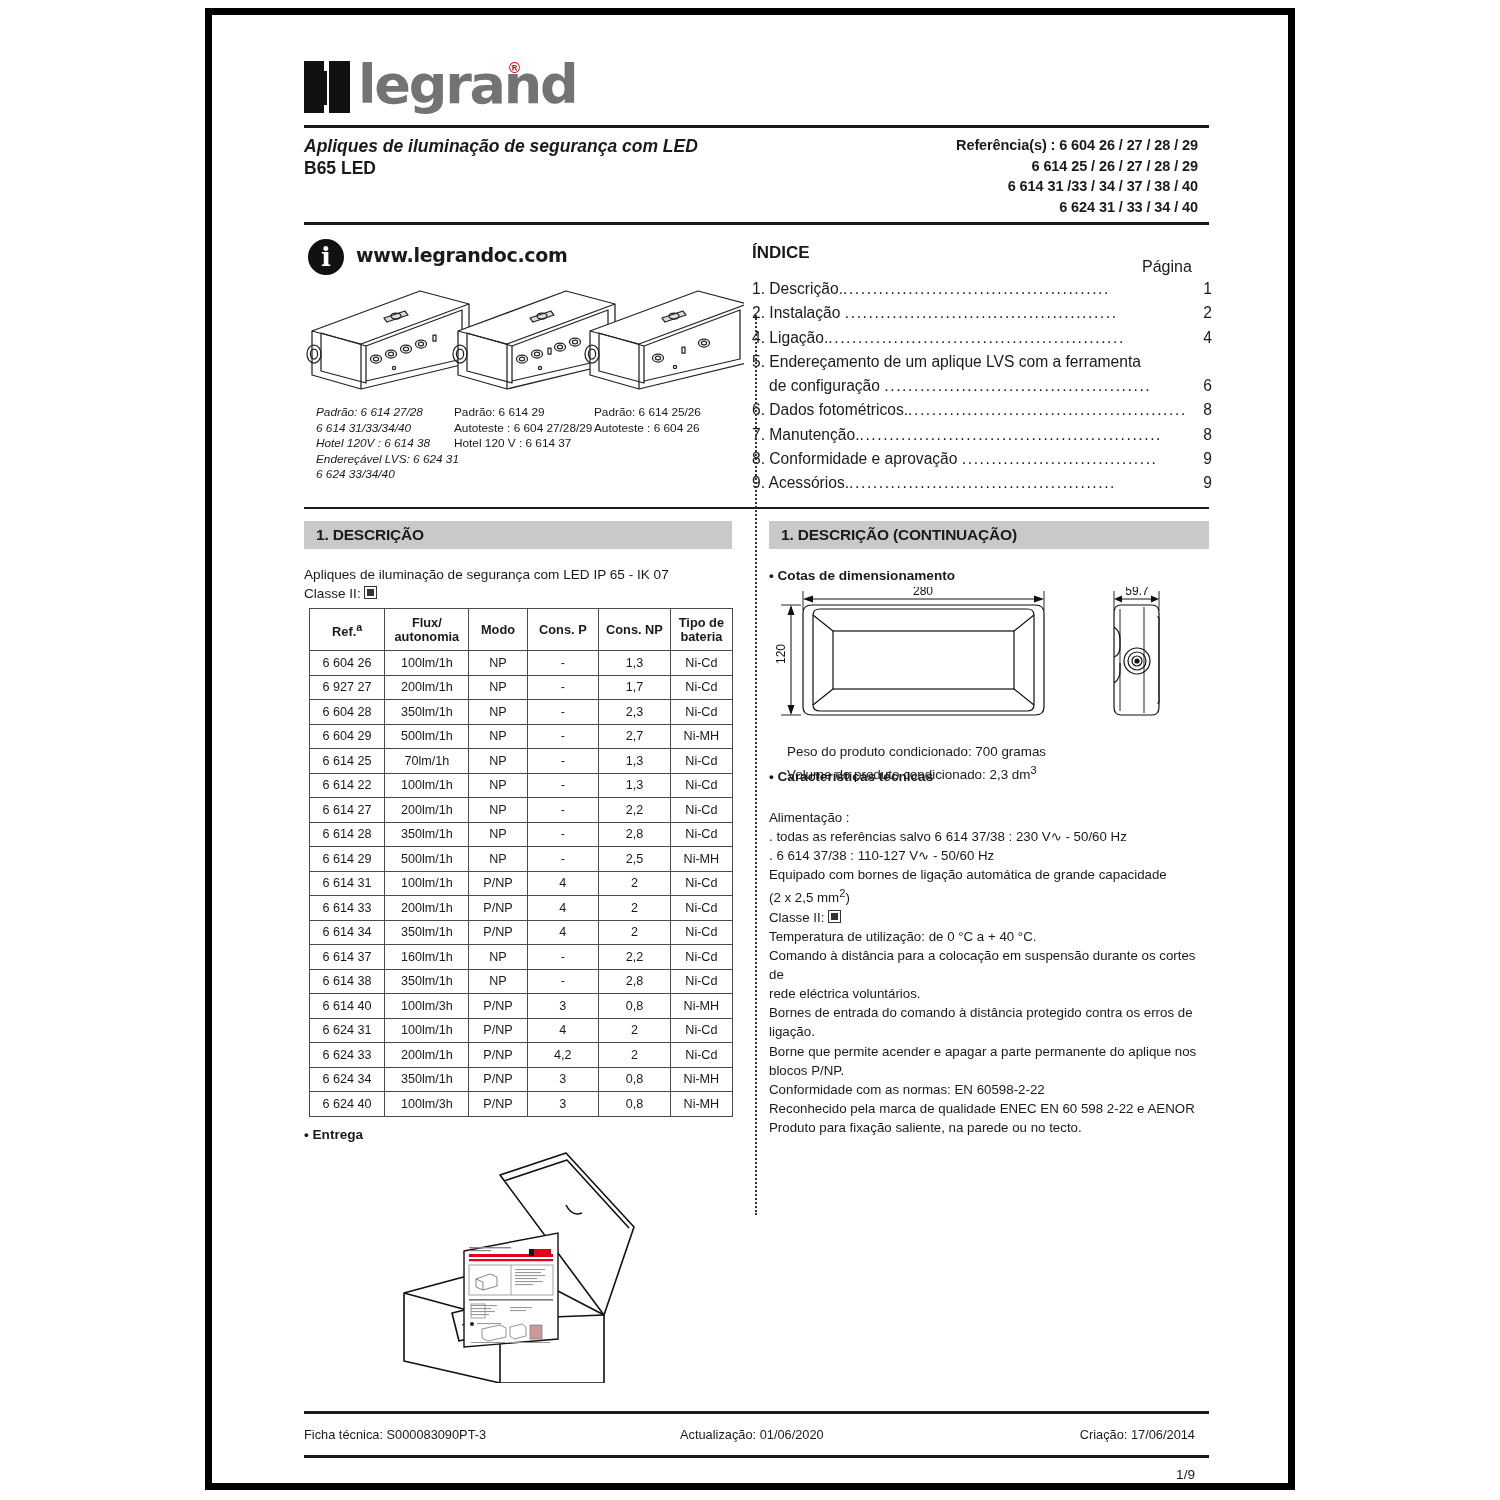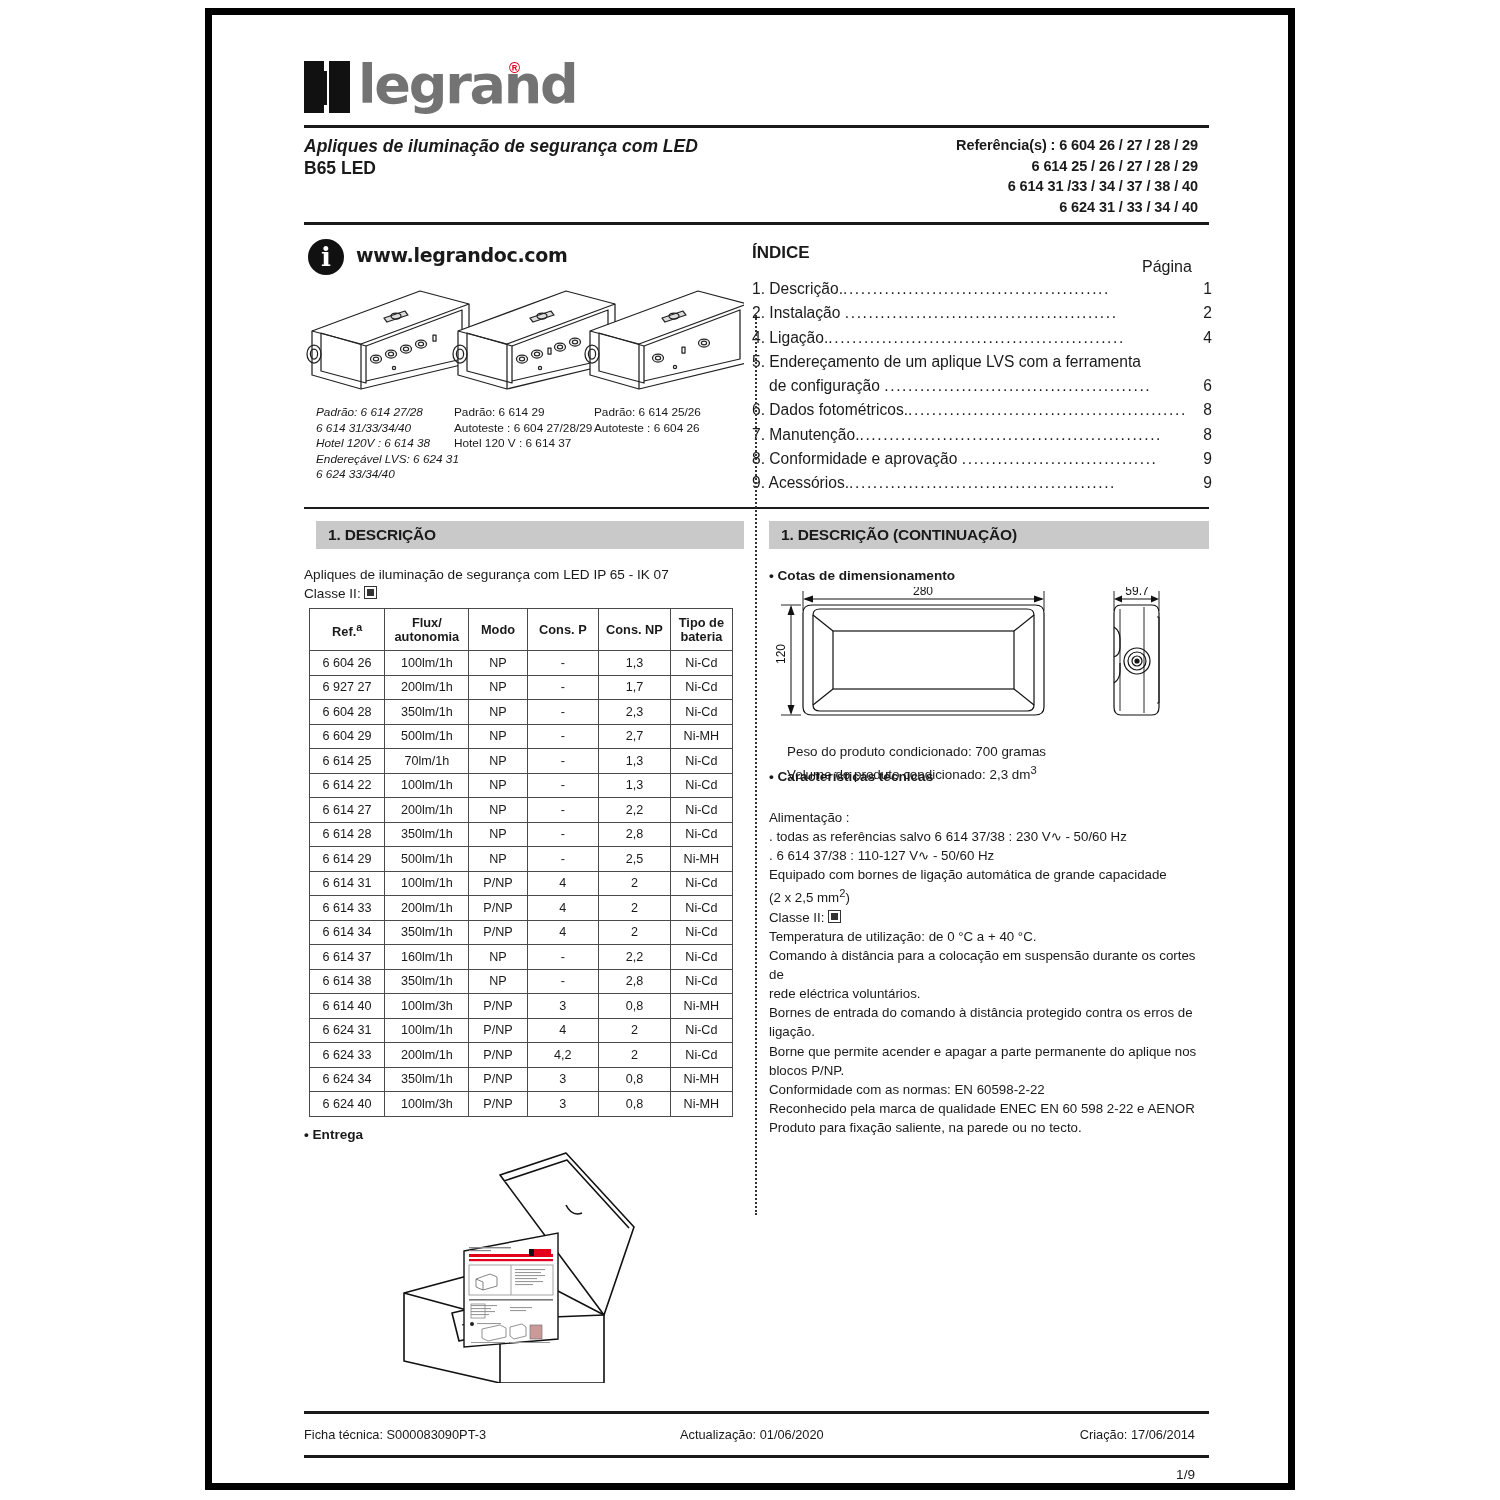--- a/index.html
+++ b/index.html
@@ -278,21 +278,21 @@
     <div class="idx-row idx-cont"><span>de configuração </span><span class="dots">.............................................</span><span class="pg">6</span></div>
     <div class="idx-row"><span>6. Dados fotométricos.</span><span class="dots">...............................................</span><span class="pg">8</span></div>
     <div class="idx-row"><span>7. Manutenção.</span><span class="dots">...................................................</span><span class="pg">8</span></div>
     <div class="idx-row"><span>8. Conformidade e aprovação </span><span class="dots">.................................</span><span class="pg">9</span></div>
     <div class="idx-row"><span>9. Acessórios.</span><span class="dots">.............................................</span><span class="pg">9</span></div>
   </div>
 
   <div class="rule" style="left:92px;top:492px;width:905px;height:2.2px;"></div>
   <div class="dotted-v"></div>
 
-  <div class="secbar" style="left:104px;top:506px;width:428px;">
+  <div class="secbar" style="left:92px;top:506px;width:428px;">
     <span>1. DESCRIÇÃO</span>
   </div>
 
   <div class="lead">
     <div>Apliques de iluminação de segurança com LED IP 65 - IK 07</div>
     <div><span>Classe II:</span> <span class="classe-sym"></span></div>
   </div>
 
   <table class="spec">
     <thead>

